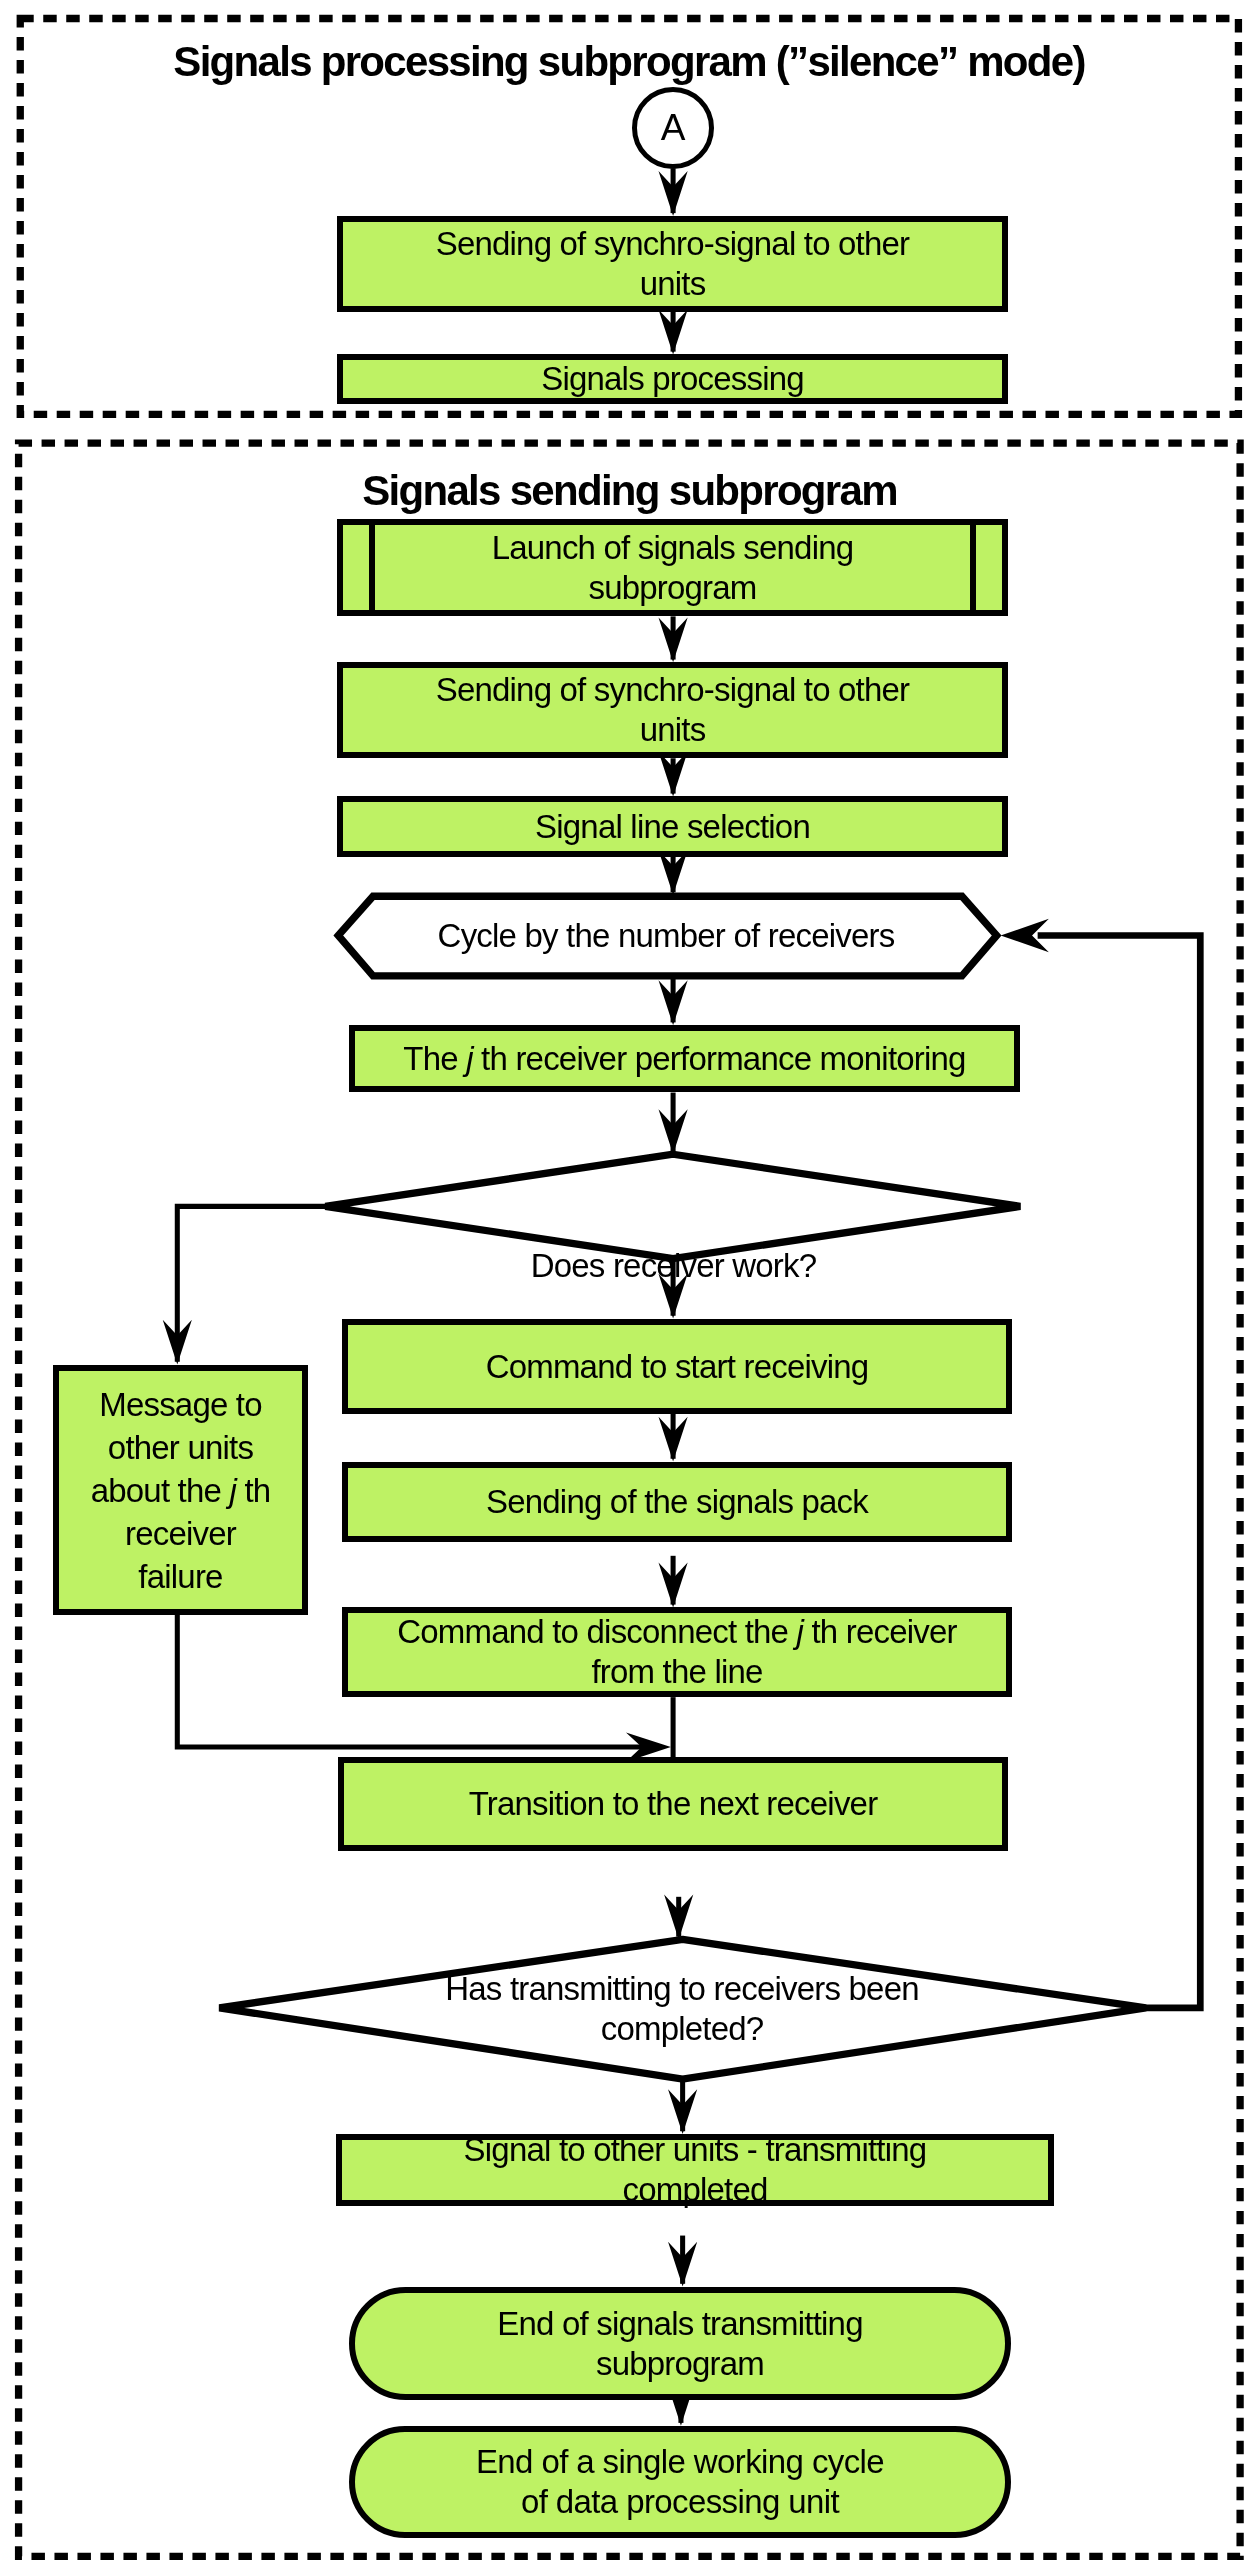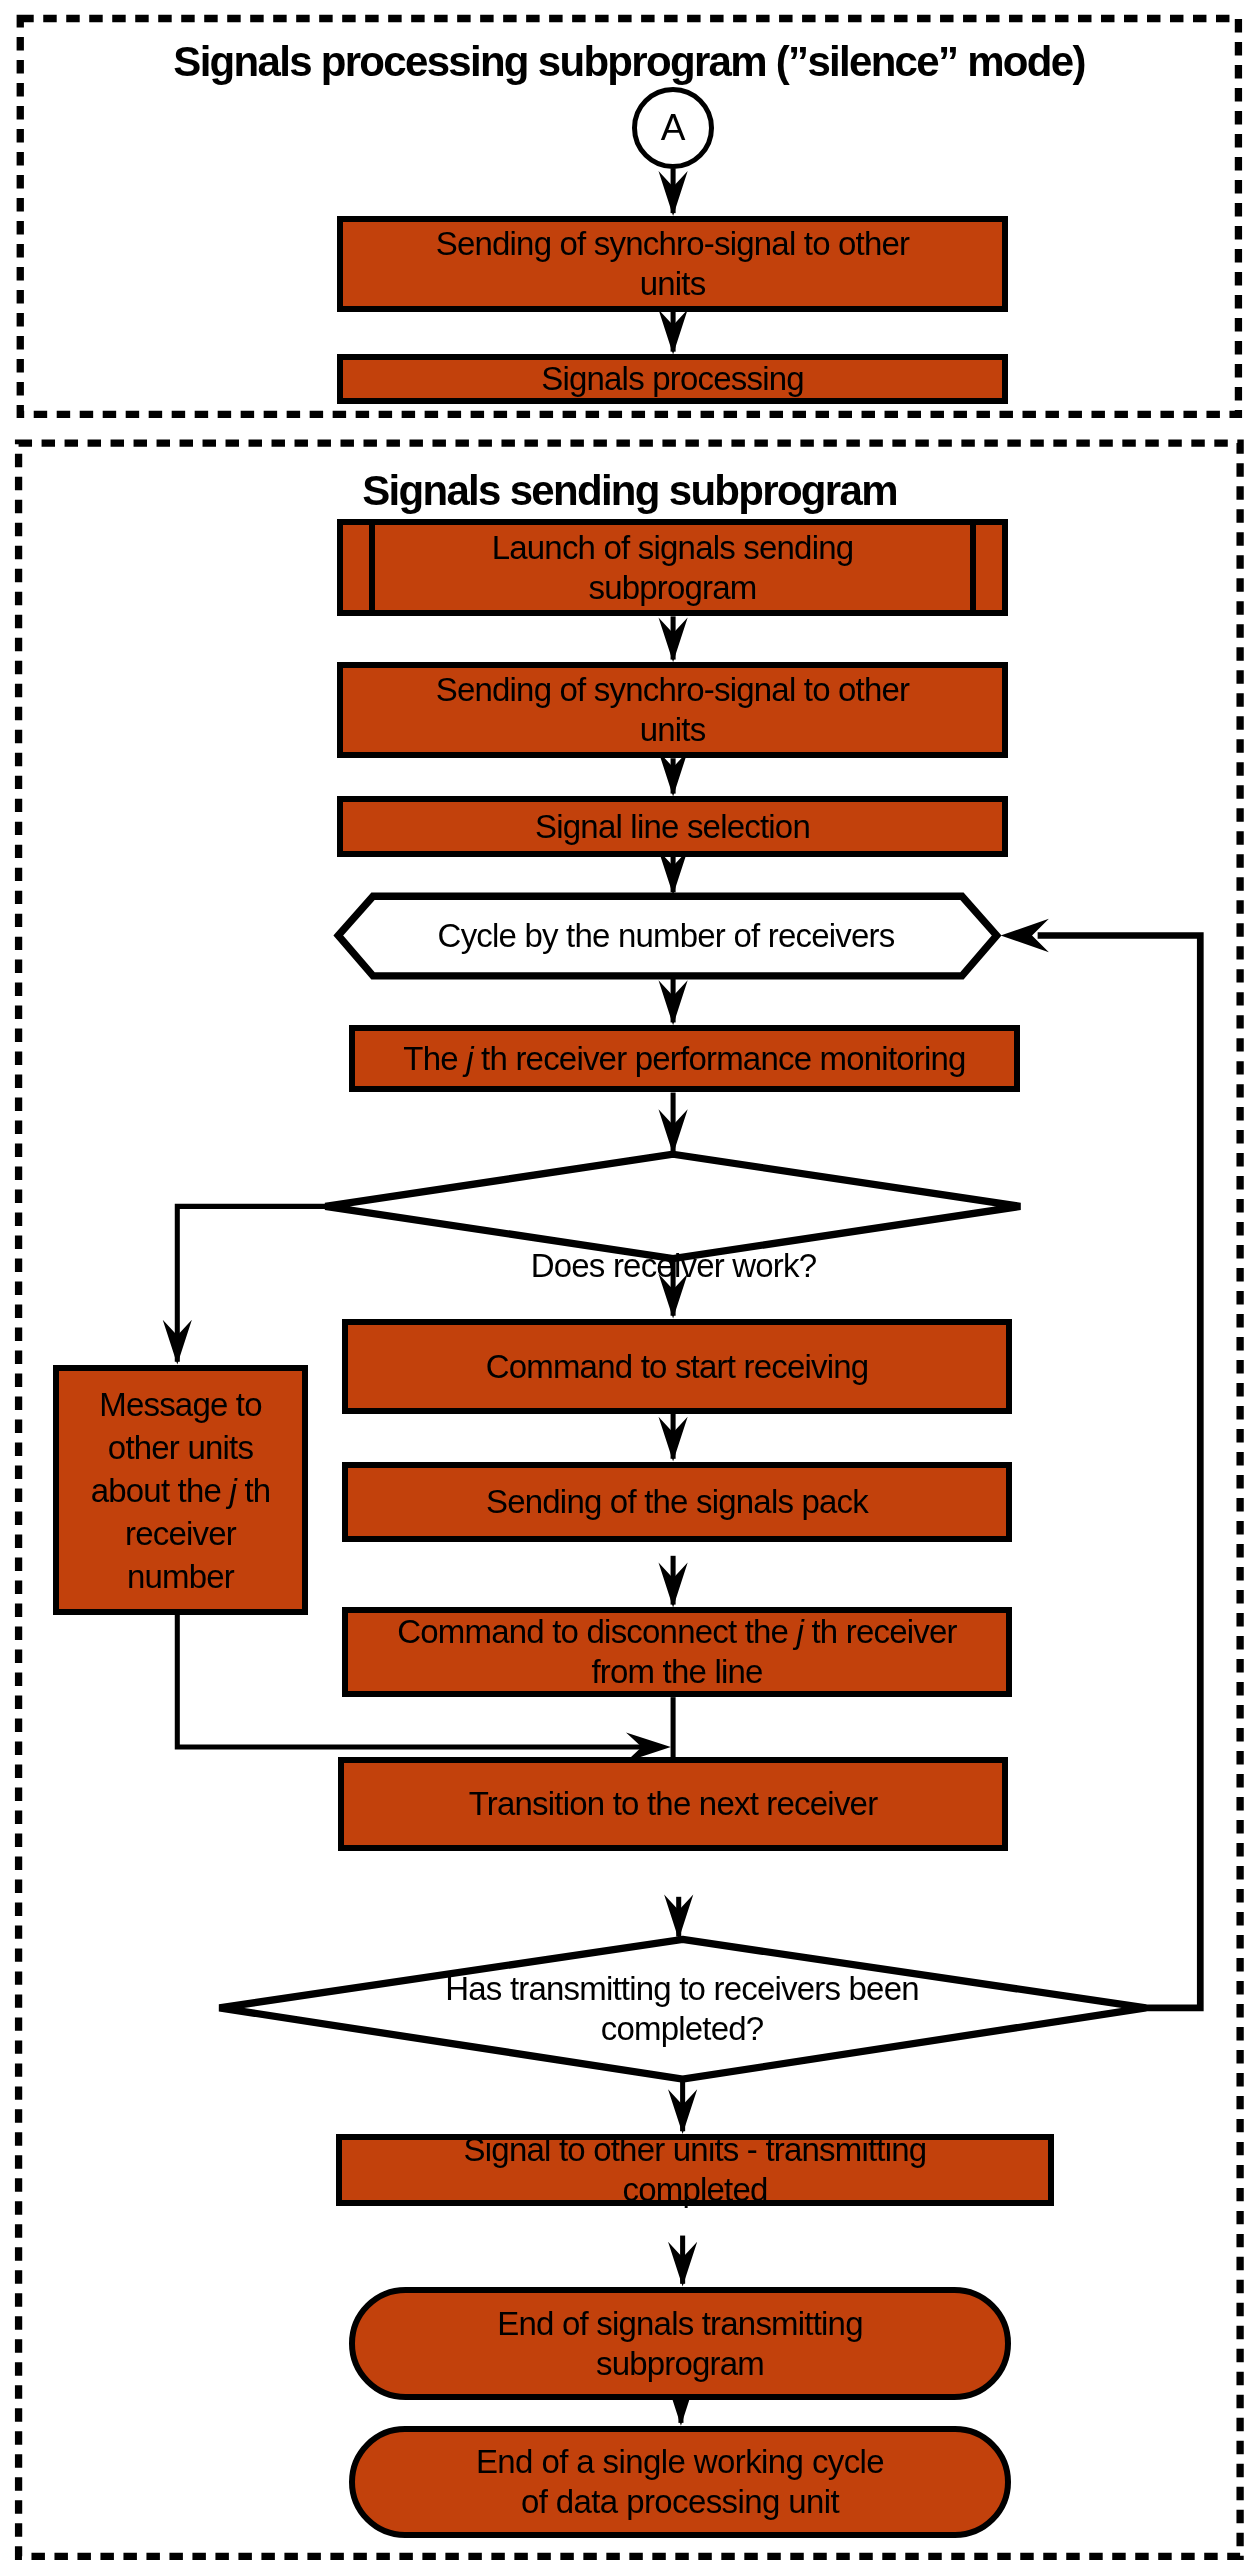--- a/index.html
+++ b/index.html
@@ -2,21 +2,21 @@
 <html style="font-size:9px"><head>
 <meta charset="utf-8">
 <style>
   html,body{margin:0;padding:0;background:#fff;}
   #canvas{
     position:relative;width:1257px;height:2576px;background:#ffffff;
     font-family:"Liberation Sans",sans-serif;color:#000;overflow:hidden;
   }
   #wires{position:absolute;left:0;top:0;width:1257px;height:2576px;z-index:0;}
   .node{
-    position:absolute;box-sizing:border-box;background:#c2410c;border:6.2px solid #000;
+    position:absolute;box-sizing:border-box;background:#bef264;border:6.2px solid #000;
     display:flex;flex-direction:column;align-items:center;justify-content:center;
     text-align:center;z-index:2;
   }
   .node-text{font-size:33px;line-height:40px;letter-spacing:-0.8px;white-space:nowrap;}
   .overlay{
     position:absolute;display:flex;flex-direction:column;align-items:center;justify-content:center;
     text-align:center;z-index:3;background:transparent;border:none;
   }
   .section-title{
     position:absolute;text-align:center;font-weight:bold;font-size:42px;line-height:47px;
@@ -135,21 +135,21 @@
     <div class="node-text">Does receiver work?</div>
   </div>
 
   <div class="node" style="left:53px;top:1365px;width:255px;height:250px;">
     <div class="msg-line">Message to</div>
     <div class="msg-line">other units</div>
     <div class="msg-line">
       <span>about the </span><span class="j">j</span><span> th</span>
     </div>
     <div class="msg-line">receiver</div>
-    <div class="msg-line">number</div>
+    <div class="msg-line">failure</div>
   </div>
 
   <div class="node" style="left:342px;top:1319px;width:670px;height:95px;">
     <div class="node-text">Command to start receiving</div>
   </div>
 
   <div class="node" style="left:342px;top:1462px;width:670px;height:80px;">
     <div class="node-text">Sending of the signals pack</div>
   </div>
 

